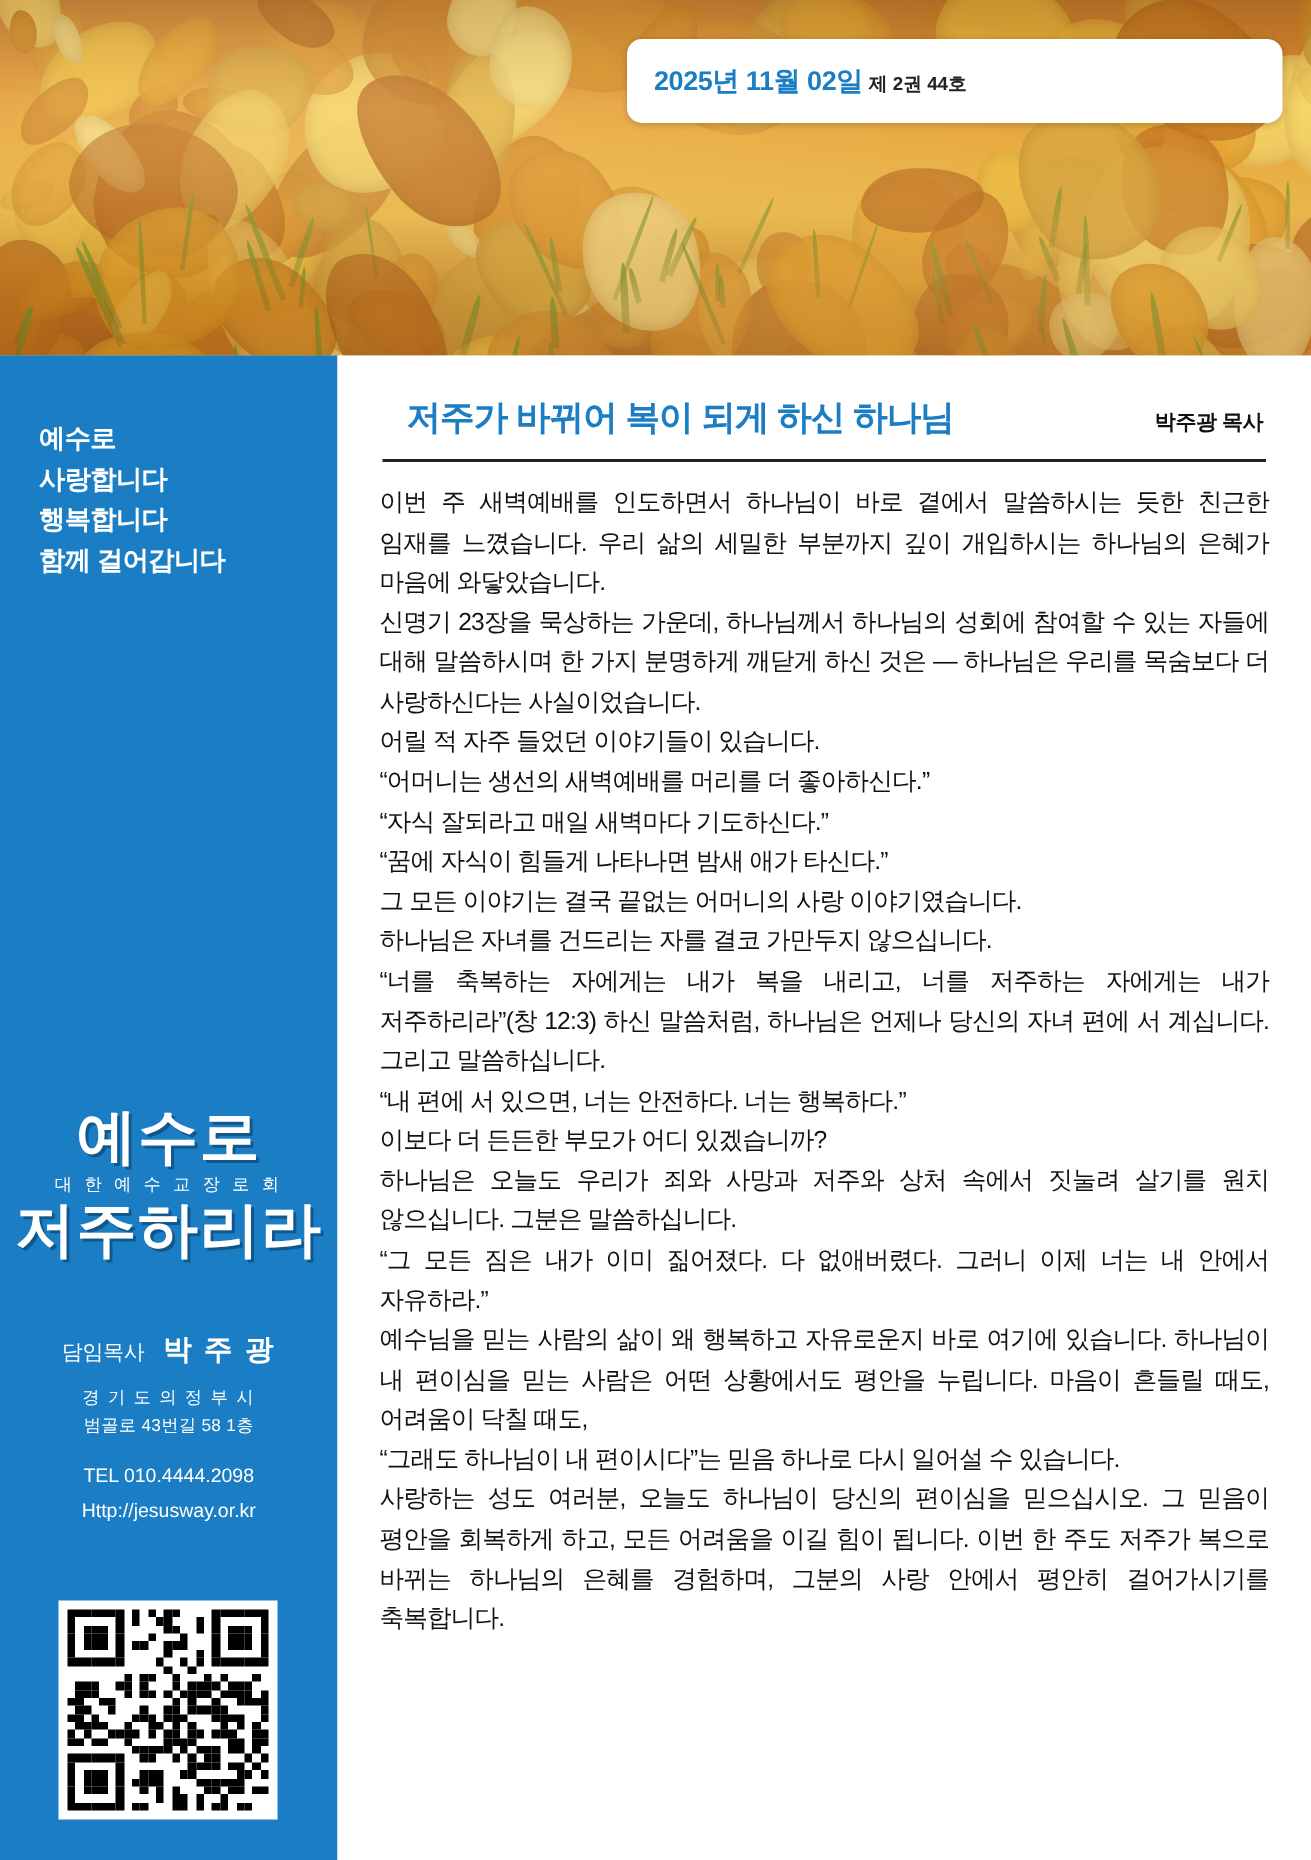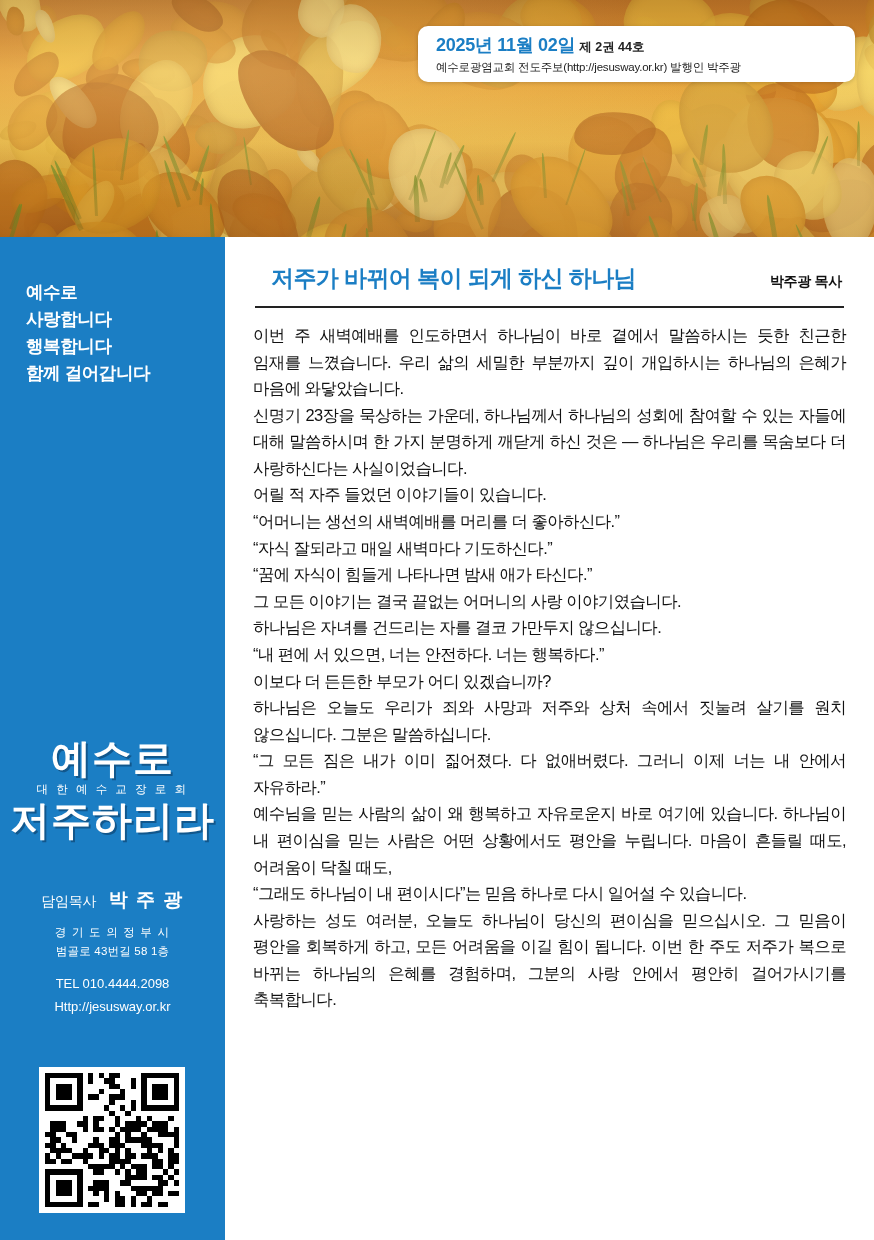--- a/index.html
+++ b/index.html
@@ -467,21 +467,20 @@
       <div class="blade" style="width: 4.92668px; height: 74.9908px; left: 727.955px; top: 209.257px; transform: rotate(-16.9073deg);"></div>
     </div>
   <div class="hero-vign"></div>
 </div>
 
 <div class="header-box">
   <div class="header-line1">
     <span class="header-date">2025년 11월 02일</span>
     <span class="header-issue">제 2권 44호</span>
   </div>
-  <div class="header-line2">예수로광염교회 전도주보(http://jesusway.or.kr) 발행인 박주광</div>
 </div>
 
 <div class="sidebar">
 
   <div class="slogan">
     <div>예수로</div>
     <div>사랑합니다</div>
     <div>행복합니다</div>
     <div>함께 걸어갑니다</div>
   </div>
@@ -1147,20 +1146,21 @@
   <div class="title-rule"></div>
   <div class="body-text" id="bodyText">
       <p>이번 주 새벽예배를 인도하면서 하나님이 바로 곁에서 말씀하시는 듯한 친근한 임재를 느꼈습니다. 우리 삶의 세밀한 부분까지 깊이 개입하시는 하나님의 은혜가 마음에 와닿았습니다.</p>
       <p>신명기 23장을 묵상하는 가운데, 하나님께서 하나님의 성회에 참여할 수 있는 자들에 대해 말씀하시며 한 가지 분명하게 깨닫게 하신 것은 ― 하나님은 우리를 목숨보다 더 사랑하신다는 사실이었습니다.</p>
       <p>어릴 적 자주 들었던 이야기들이 있습니다.</p>
       <p>“어머니는 생선의 새벽예배를 머리를 더 좋아하신다.”</p>
       <p>“자식 잘되라고 매일 새벽마다 기도하신다.”</p>
       <p>“꿈에 자식이 힘들게 나타나면 밤새 애가 타신다.”</p>
       <p>그 모든 이야기는 결국 끝없는 어머니의 사랑 이야기였습니다.</p>
       <p>하나님은 자녀를 건드리는 자를 결코 가만두지 않으십니다.</p>
+      <p>“너를 축복하는 자에게는 내가 복을 내리고, 너를 저주하는 자에게는 내가 저주하리라”(창 12:3) 하신 말씀처럼, 하나님은 언제나 당신의 자녀 편에 서 계십니다. 그리고 말씀하십니다.</p>
       <p>“내 편에 서 있으면, 너는 안전하다. 너는 행복하다.”</p>
       <p>이보다 더 든든한 부모가 어디 있겠습니까?</p>
       <p>하나님은 오늘도 우리가 죄와 사망과 저주와 상처 속에서 짓눌려 살기를 원치 않으십니다. 그분은 말씀하십니다.</p>
       <p>“그 모든 짐은 내가 이미 짊어졌다. 다 없애버렸다. 그러니 이제 너는 내 안에서 자유하라.”</p>
       <p>예수님을 믿는 사람의 삶이 왜 행복하고 자유로운지 바로 여기에 있습니다. 하나님이 내 편이심을 믿는 사람은 어떤 상황에서도 평안을 누립니다. 마음이 흔들릴 때도, 어려움이 닥칠 때도,</p>
       <p>“그래도 하나님이 내 편이시다”는 믿음 하나로 다시 일어설 수 있습니다.</p>
       <p>사랑하는 성도 여러분, 오늘도 하나님이 당신의 편이심을 믿으십시오. 그 믿음이 평안을 회복하게 하고, 모든 어려움을 이길 힘이 됩니다. 이번 한 주도 저주가 복으로 바뀌는 하나님의 은혜를 경험하며, 그분의 사랑 안에서 평안히 걸어가시기를 축복합니다.</p>
     </div>
 </div>
 

